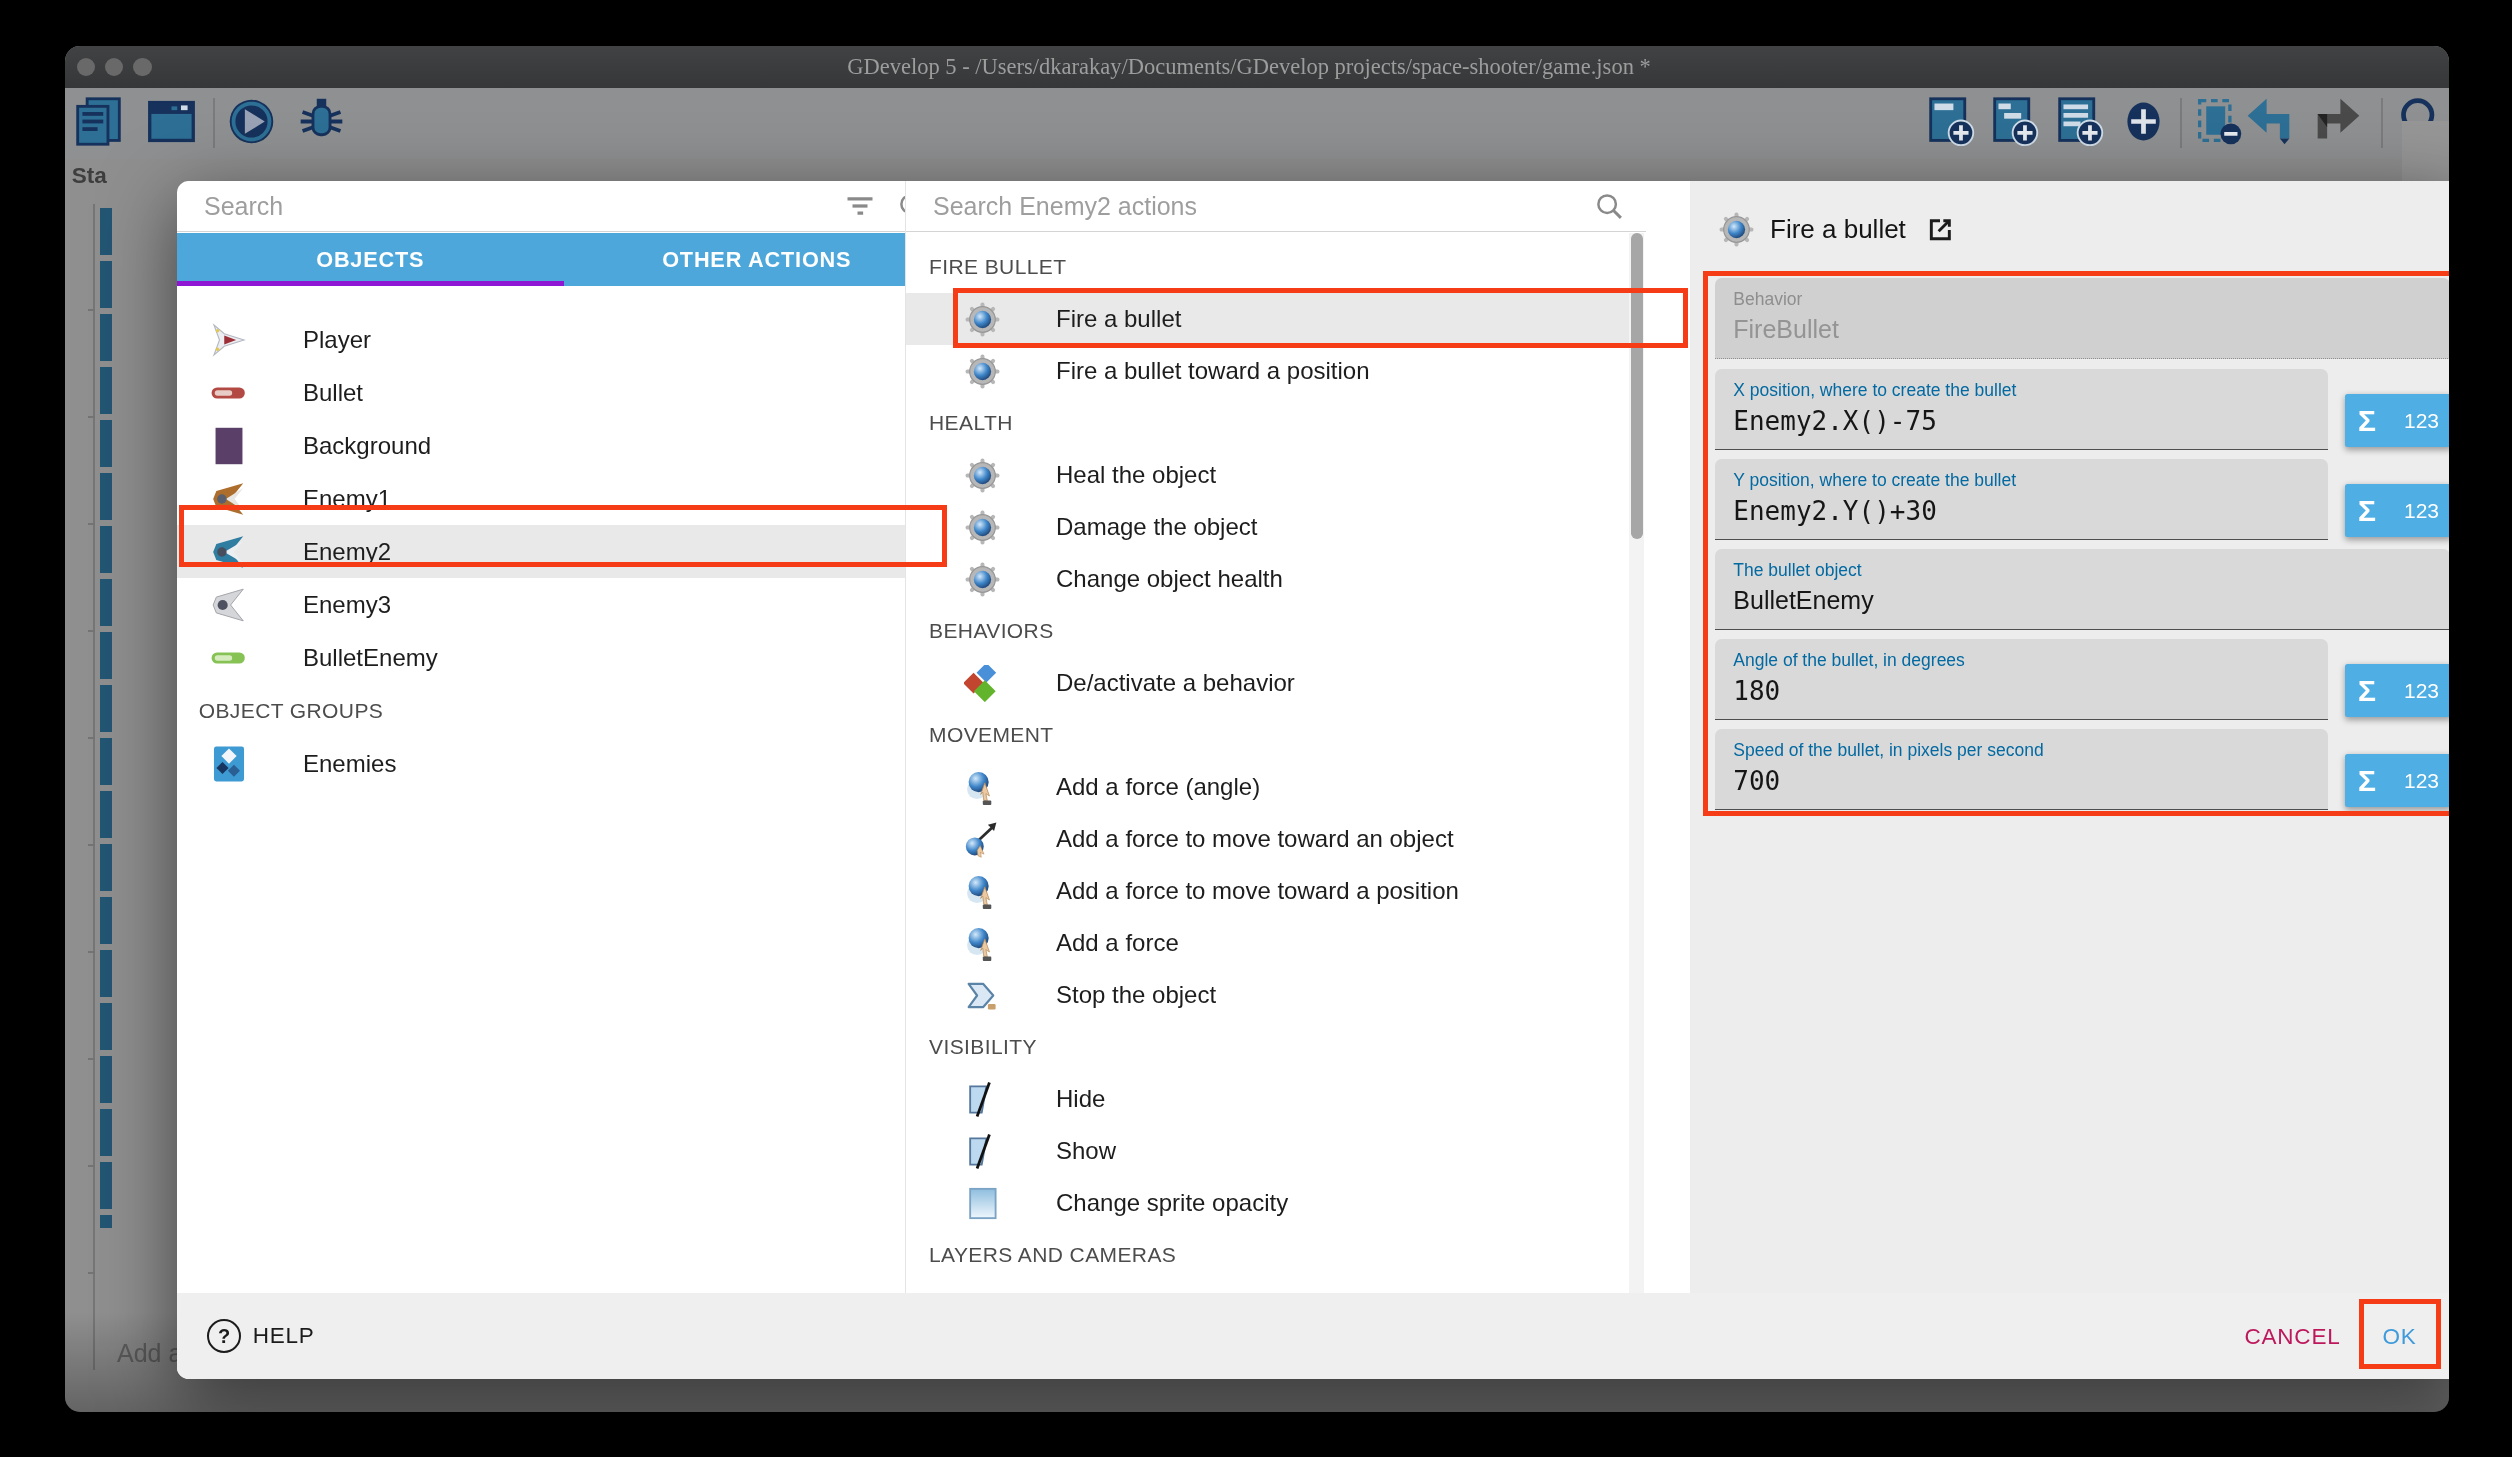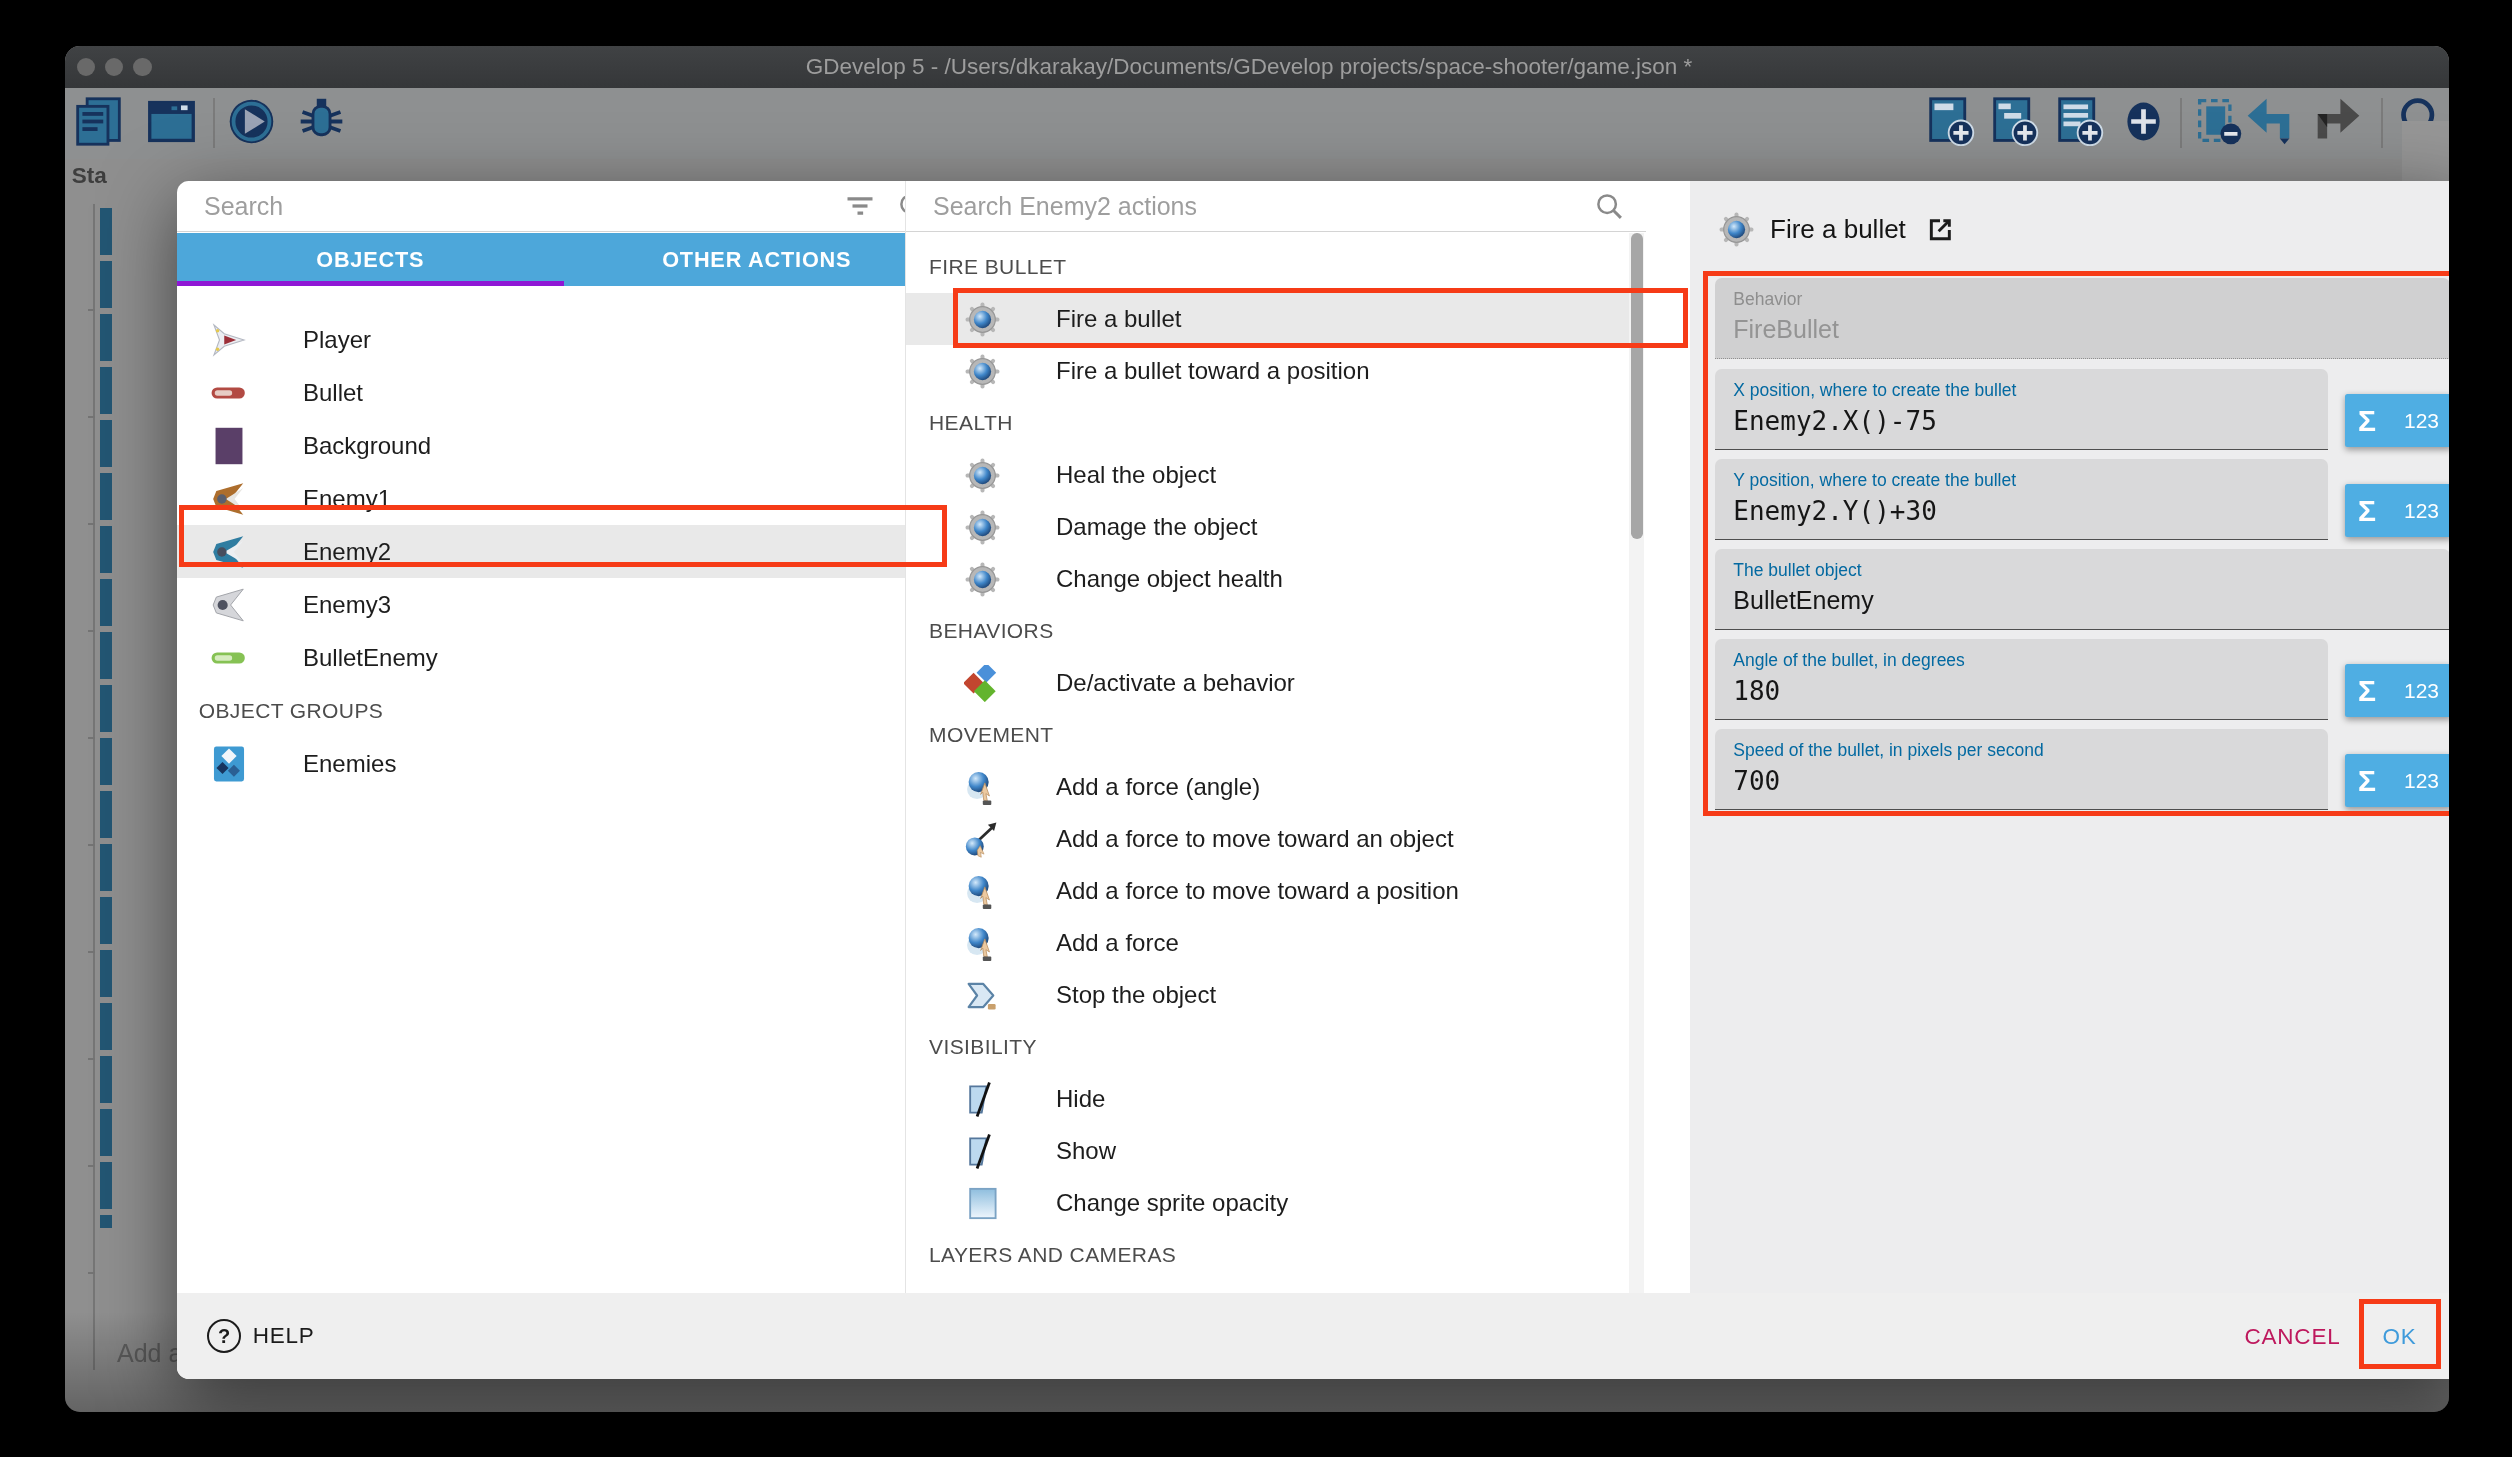--- a/index.html
+++ b/index.html
@@ -5,21 +5,21 @@
   html,body{margin:0;padding:0;background:#000;}
   .stage{position:relative;width:2512px;height:1458px;background:#000;overflow:hidden;
          font-family:"Liberation Sans",sans-serif;-webkit-font-smoothing:antialiased;}
   
   .window{position:absolute;left:65px;top:46px;width:2384px;height:1366px;border-radius:15px;
           background:#8f8f8f;overflow:hidden;box-shadow:0 25px 100px rgba(0,0,0,.8);}
   .titlebar{position:absolute;left:0;top:0;right:0;height:42px;
             background:linear-gradient(#404244,#353739);display:flex;align-items:center;}
   .tl{width:18.3px;height:18.3px;border-radius:50%;background:#696969;}
   .tl1{margin-left:11.7px;} .tl2,.tl3{margin-left:10px;}
-  .wtitle{position:absolute;left:0;right:16px;text-align:center;font-size:22.5px;color:#9d9d9d;}
+  .wtitle{position:absolute;left:0;right:16px;text-align:center;font-size:22.5px;color:#9d9d9d;font-family:Liberation Serif, serif;}
   .toolbar{position:absolute;left:0;top:42px;right:0;height:71px;background:#8e9091;}
   .tbi{position:absolute;top:6.7px;width:53px;height:53px;}
   .tdiv{position:absolute;top:10px;width:1.7px;height:50px;background:#7b7b7b;}
   
   .bgtext{position:absolute;color:#3e3e3e;font-size:22.5px;font-weight:600;}
   .tree-v{position:absolute;left:28px;top:158px;width:1.7px;height:1166px;background:#767676;}
   .tree-ticks{position:absolute;left:23px;top:158px;width:6.7px;height:1083px;
       background:repeating-linear-gradient(180deg,transparent 0 105px,#747474 105px 107px);}
   .left-blocks{position:absolute;left:35px;top:162px;width:11.7px;height:1020px;
       background:repeating-linear-gradient(180deg,#235673 0 47px,transparent 47px 53px);}

